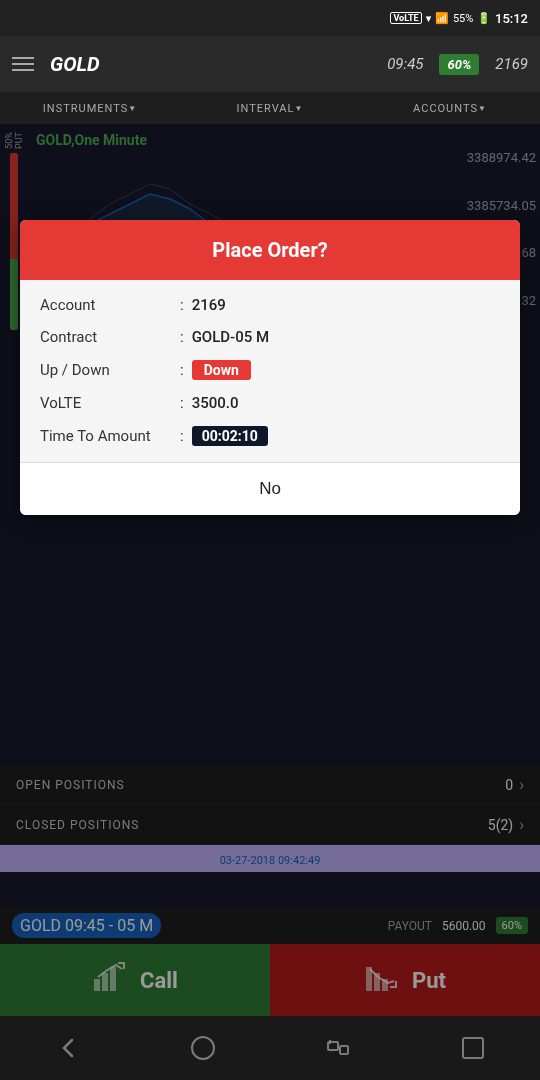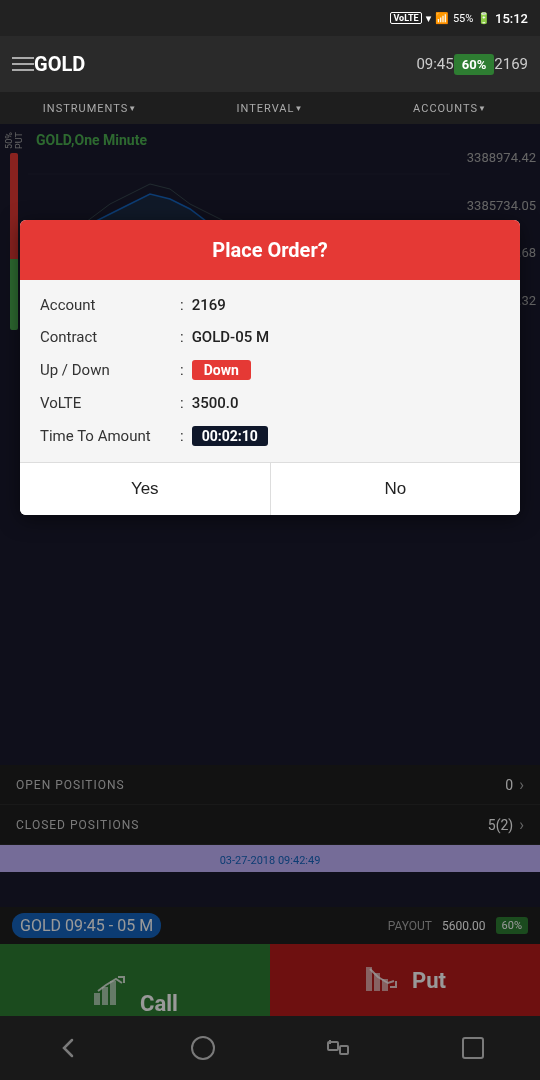--- a/index.html
+++ b/index.html
@@ -44,20 +44,22 @@
     }
 
     
     .nav-bar {
       width: 100%;
       height: 56px;
       background: #2a2a2a;
       display: flex;
       align-items: center;
       padding: 0 12px;
+      gap: 16px;
+      font-style: italic;
     }
     .hamburger {
       display: flex;
       flex-direction: column;
       gap: 4px;
       cursor: pointer;
     }
     .hamburger span {
       width: 22px;
       height: 2px;
@@ -308,21 +310,21 @@
       border-radius: 3px;
     }
     .trade-buttons {
       display: flex;
       height: 72px;
     }
     .btn-call {
       flex: 1;
       background: #2e7d32;
       display: flex;
-      align-items: flex-end;
+      align-items: center;
       justify-content: center;
       gap: 12px;
       cursor: pointer;
     }
     .btn-put {
       flex: 1;
       background: #b71c1c;
       display: flex;
       align-items: center;
       justify-content: center;
@@ -487,21 +489,20 @@
       <span class="dialog-colon">:</span>
       <span class="dialog-value">3500.0</span>
     </div>
     <div class="dialog-row">
       <span class="dialog-key">Time To Amount</span>
       <span class="dialog-colon">:</span>
       <span class="badge-time">00:02:10</span>
     </div>
   </div>
   <div class="dialog-buttons">
-    <button class="dialog-btn dialog-btn-yes">Yes</button>
     <button class="dialog-btn dialog-btn-no">No</button>
   </div>
 </div>
 
 <div class="positions-area" style="bottom: 208px;">
   <div class="position-row">
     <span class="position-label">OPEN POSITIONS</span>
     <span class="position-value">0</span>
     <span class="position-arrow">›</span>
   </div>

